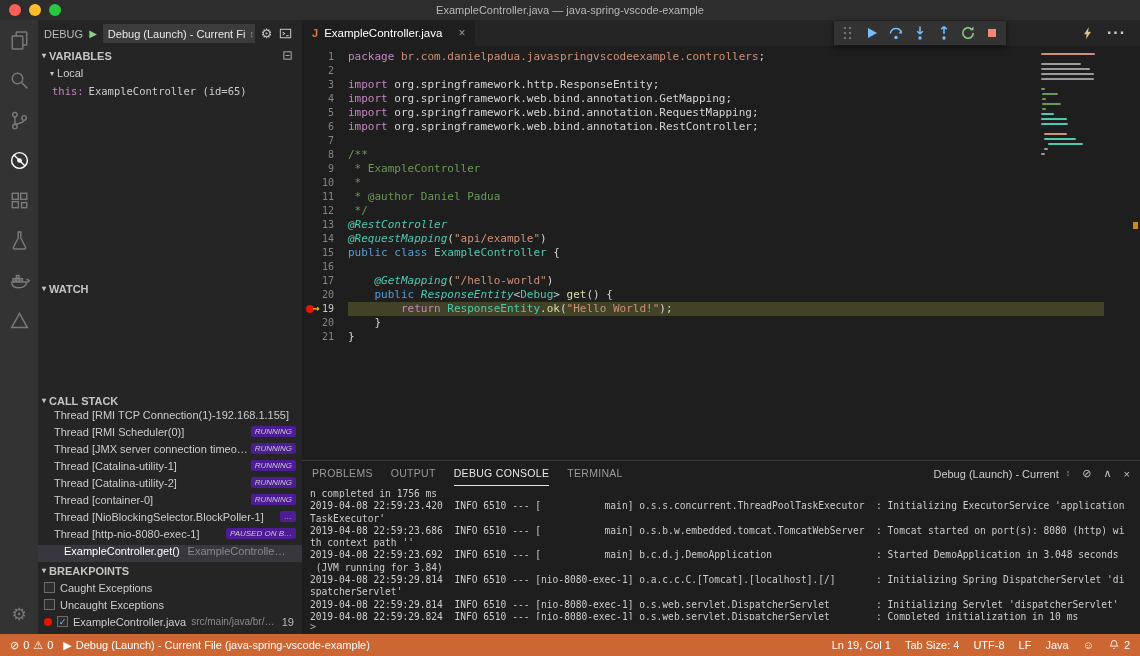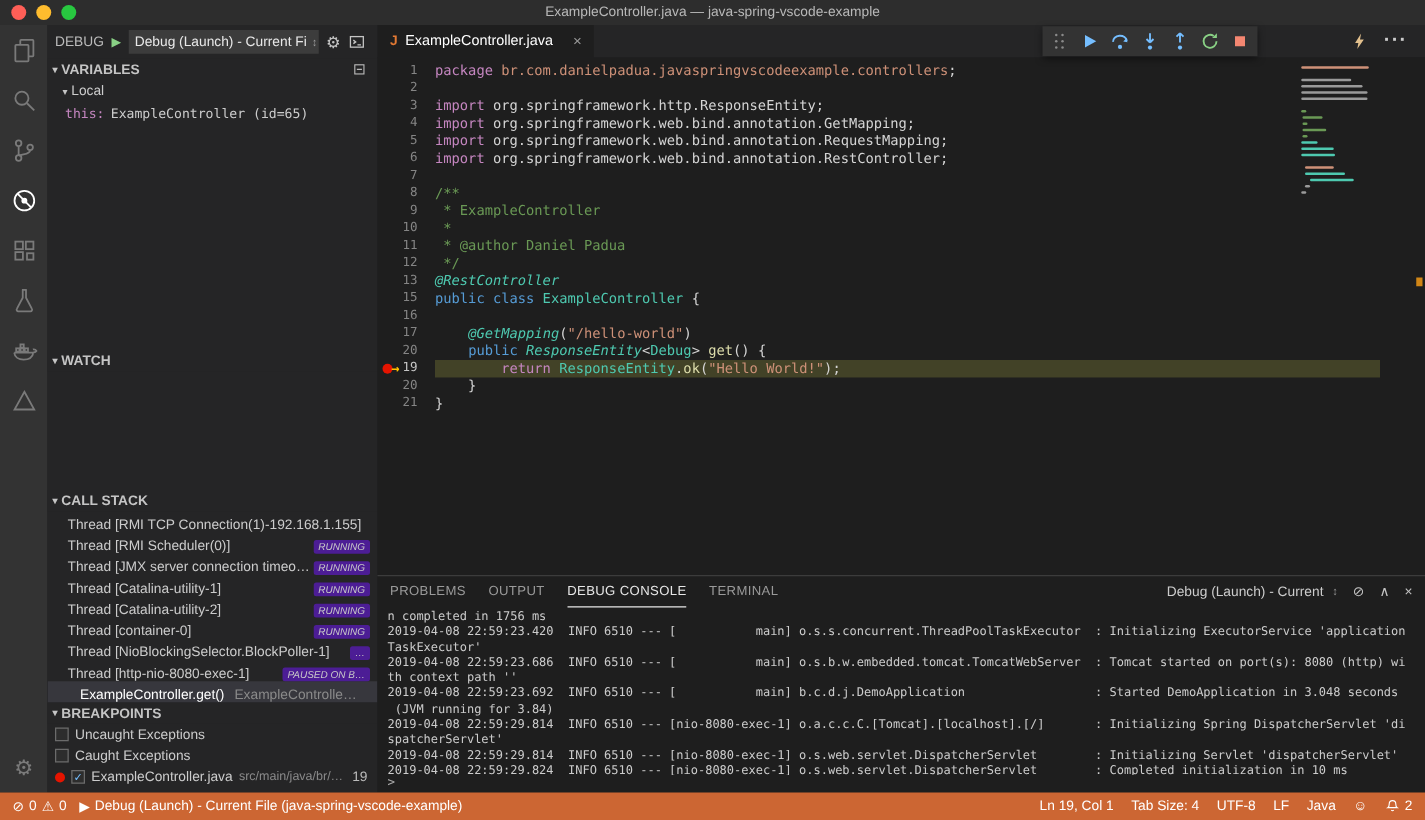--- a/index.html
+++ b/index.html
@@ -39,21 +39,21 @@
     font-weight:bold; font-size:11px; color:#c5c5c5; background:#252526; }
   .sec-arrow { font-size:8px; margin-right:3px; color:#c5c5c5; }
   .sec-right { margin-left:auto; display:flex; align-items:center; color:#bbb; cursor:pointer; }
   .var-body { height:216px; flex:none; }
   .scope-row { height:18px; display:flex; align-items:center; padding-left:12px; cursor:pointer; }
   .var-entry { height:18px; display:flex; align-items:center; padding-left:14px; font-family:"DejaVu Sans Mono", monospace; font-size:10.5px; cursor:pointer; }
   .var-name { color:#C586C0; margin-right:5px; }
   .var-val  { color:#cccccc; }
   .watch-body { height:95px; flex:none; }
   .cs-body { height:153px; flex:none; }
-  .cs-row { height:17px; display:flex; align-items:flex-end; padding:0 6px 0 16px; color:#cccccc;
+  .cs-row { height:17px; display:flex; align-items:flex-start; padding:0 6px 0 16px; color:#cccccc;
     white-space:nowrap; cursor:pointer; }
   .cs-row.selected { background:#37373D; color:#ffffff; padding-left:26px; }
   .cs-label { overflow:hidden; text-overflow:ellipsis; }
   .cs-detail { color:#8a8a8a; margin-left:8px; flex:1; overflow:hidden; text-overflow:ellipsis; }
   .cs-badge { margin-left:auto; background:#4c1d95; color:#c8c8c8; font-size:8px; padding:1px 4px;
     border-radius:2px; flex:none;font-style:italic; }
   .bp-body { height:51px; flex:none; }
   .bp-row { height:17px; display:flex; align-items:center; gap:5px; padding:0 8px 0 6px; color:#cccccc; cursor:pointer; }
   .bp-reddot { width:8px; height:8px; border-radius:50%; background:#E51400; flex:none; }
   .checkbox { width:11px; height:11px; border:1px solid #6b6b6b; background:#2d2d2d; flex:none;
@@ -287,25 +287,25 @@
         </div>
       </div>
 
     <div class="section-h">
       <span class="sec-arrow">▾</span>
       <span>BREAKPOINTS</span>
     </div>
     <div class="bp-body" id="bp-rows">
         <div class="bp-row">
           <span class="checkbox"></span>
-          <span>Uncaught Exceptions</span>
+          <span>Caught Exceptions</span>
         </div>
         <div class="bp-row">
           <span class="checkbox"></span>
-          <span>Caught Exceptions</span>
+          <span>Uncaught Exceptions</span>
         </div>
         <div class="bp-row">
           <span class="bp-reddot"></span>
           <span class="checkbox checked">✓</span>
           <span>ExampleController.java</span>
           <span class="bp-detail">src/main/java/br/…</span>
           <span class="bp-line">19</span>
         </div>
       </div>
   </div>
@@ -423,20 +423,24 @@
             <span class="gutter"><span>11</span></span>
             <span class="code-text"><span class="tk-cmt"> * @author Daniel Padua</span></span>
           </div>
           <div class="code-line">
             <span class="gutter"><span>12</span></span>
             <span class="code-text"><span class="tk-cmt"> */</span></span>
           </div>
           <div class="code-line">
             <span class="gutter"><span>13</span></span>
             <span class="code-text"><span class="tk-anno">@RestController</span></span>
+          </div>
+          <div class="code-line">
+            <span class="gutter"><span>14</span></span>
+            <span class="code-text"><span class="tk-anno">@RequestMapping</span><span class="tk-pl">(</span><span class="tk-str">"api/example"</span><span class="tk-pl">)</span></span>
           </div>
           <div class="code-line">
             <span class="gutter"><span>15</span></span>
             <span class="code-text"><span class="tk-kw2">public class </span><span class="tk-type">ExampleController</span><span class="tk-pl"> {</span></span>
           </div>
           <div class="code-line">
             <span class="gutter"><span>16</span></span>
             <span class="code-text">&nbsp;</span>
           </div>
           <div class="code-line">

